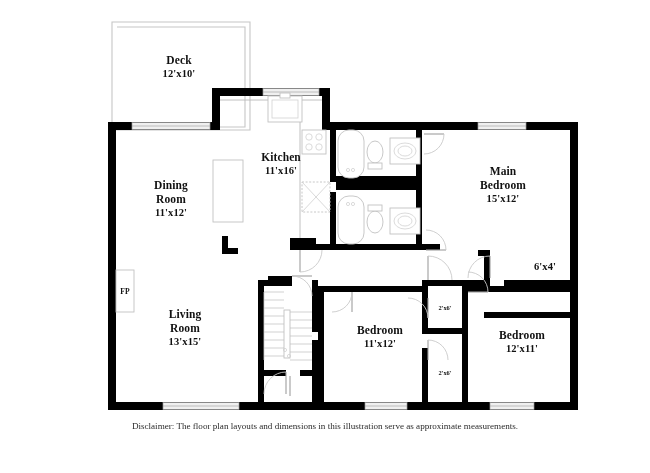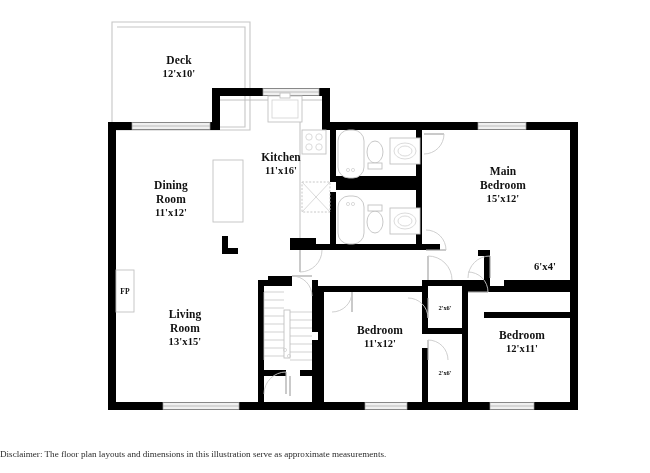--- a/index.html
+++ b/index.html
@@ -28,26 +28,25 @@
   .thinline{fill:none;stroke:#b9b9b9;stroke-width:0.9;}
   .fixture{fill:#ffffff;stroke:#c2c2c2;stroke-width:0.9;}
   .fixture-thin{fill:none;stroke:#cfcfcf;stroke-width:0.75;}
   .door-arc{fill:none;stroke:#c9c9c9;stroke-width:0.9;}
   .door-panel{fill:none;stroke:#9e9e9e;stroke-width:1.1;}
   .window{fill:#f0f0f0;stroke:#9a9a9a;stroke-width:0.7;}
   .stair-tread{stroke:#c9c9c9;stroke-width:0.85;fill:none;}
   .deck-line{fill:none;stroke:#c6c6c6;stroke-width:1.1;}
   #footer{
     position:absolute;left:0;top:420px;width:650px;
-    text-align:left;
+    text-align:center;
     font-family:"Liberation Serif", serif;
     font-size:9.1px;
     line-height:13.5px;
     color:#2b2b2b;
-    margin-top:28px;
   }
   #footer .ln{display:block;white-space:nowrap;}
 </style>
 </head>
 <body>
 
 <div id="plan-root">
 
 <svg id="floorplan" viewBox="0 0 650 473" xmlns="http://www.w3.org/2000/svg">
 

